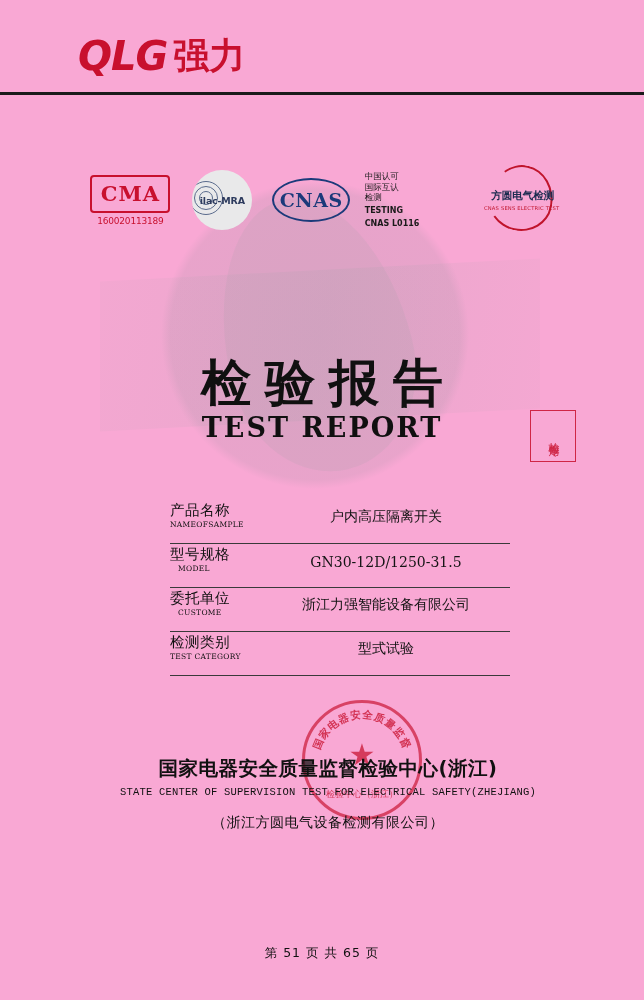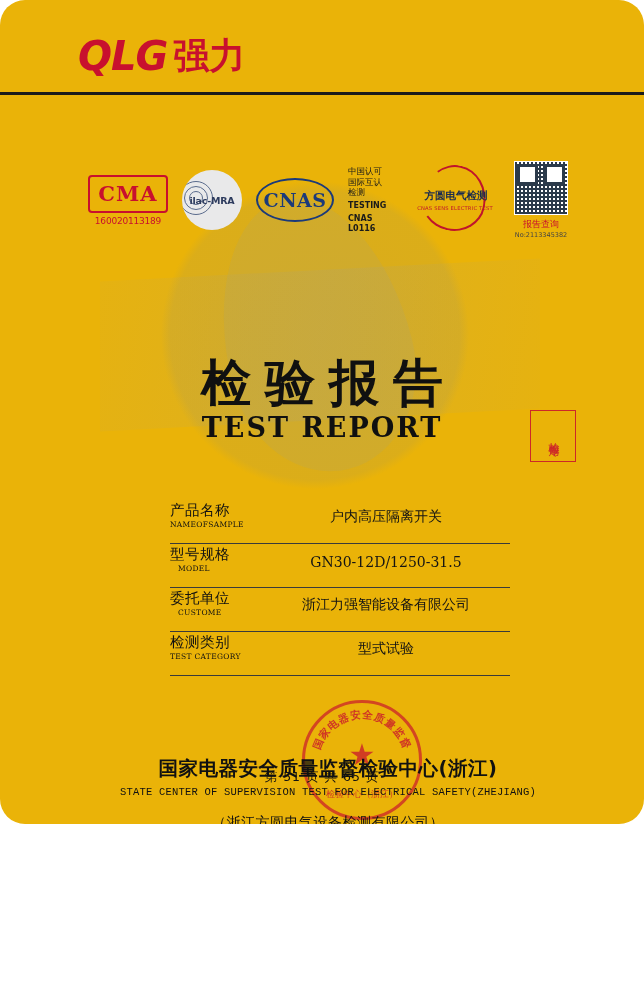--- a/index.html
+++ b/index.html
@@ -4,24 +4,23 @@
 <style>
   * { box-sizing: border-box; }
   html, body {
     margin: 0; padding: 0;
     background: #ffffff;
     font-family: "Liberation Sans", sans-serif;
   }
   .page {
     position: relative;
     width: 644px;
-    height: 824px;
-    background: #eab308;
+    height: 1000px;
+    background: #f9a8d4;
     overflow: hidden;
-    border-radius: 25px;
   }
 
   
   .brand {
     position: absolute;
     left: 78px;
     top: 36px;
     display: flex;
     align-items: center;
     gap: 6px;
@@ -477,25 +476,20 @@
       </div>
 
       <div class="logo logo-fy">
         <div class="fy-wrap">
           <div class="fy-swoosh"></div>
           <div class="fy-cn">方圆电气检测</div>
           <div class="fy-en">CNAS SENS ELECTRIC TEST</div>
         </div>
       </div>
 
-      <div class="logo logo-qr">
-        <div class="qr-box"></div>
-        <div class="qr-cap">报告查询</div>
-        <div class="qr-num">No:2113345382</div>
-      </div>
     </div>
 
     <div class="title-cn">检验报告</div>
     <div class="title-en">TEST REPORT</div>
     <div class="seal-box">检验专用</div>
 
     <div class="fields">
 
       <div class="field">
         <div class="field-labels">

